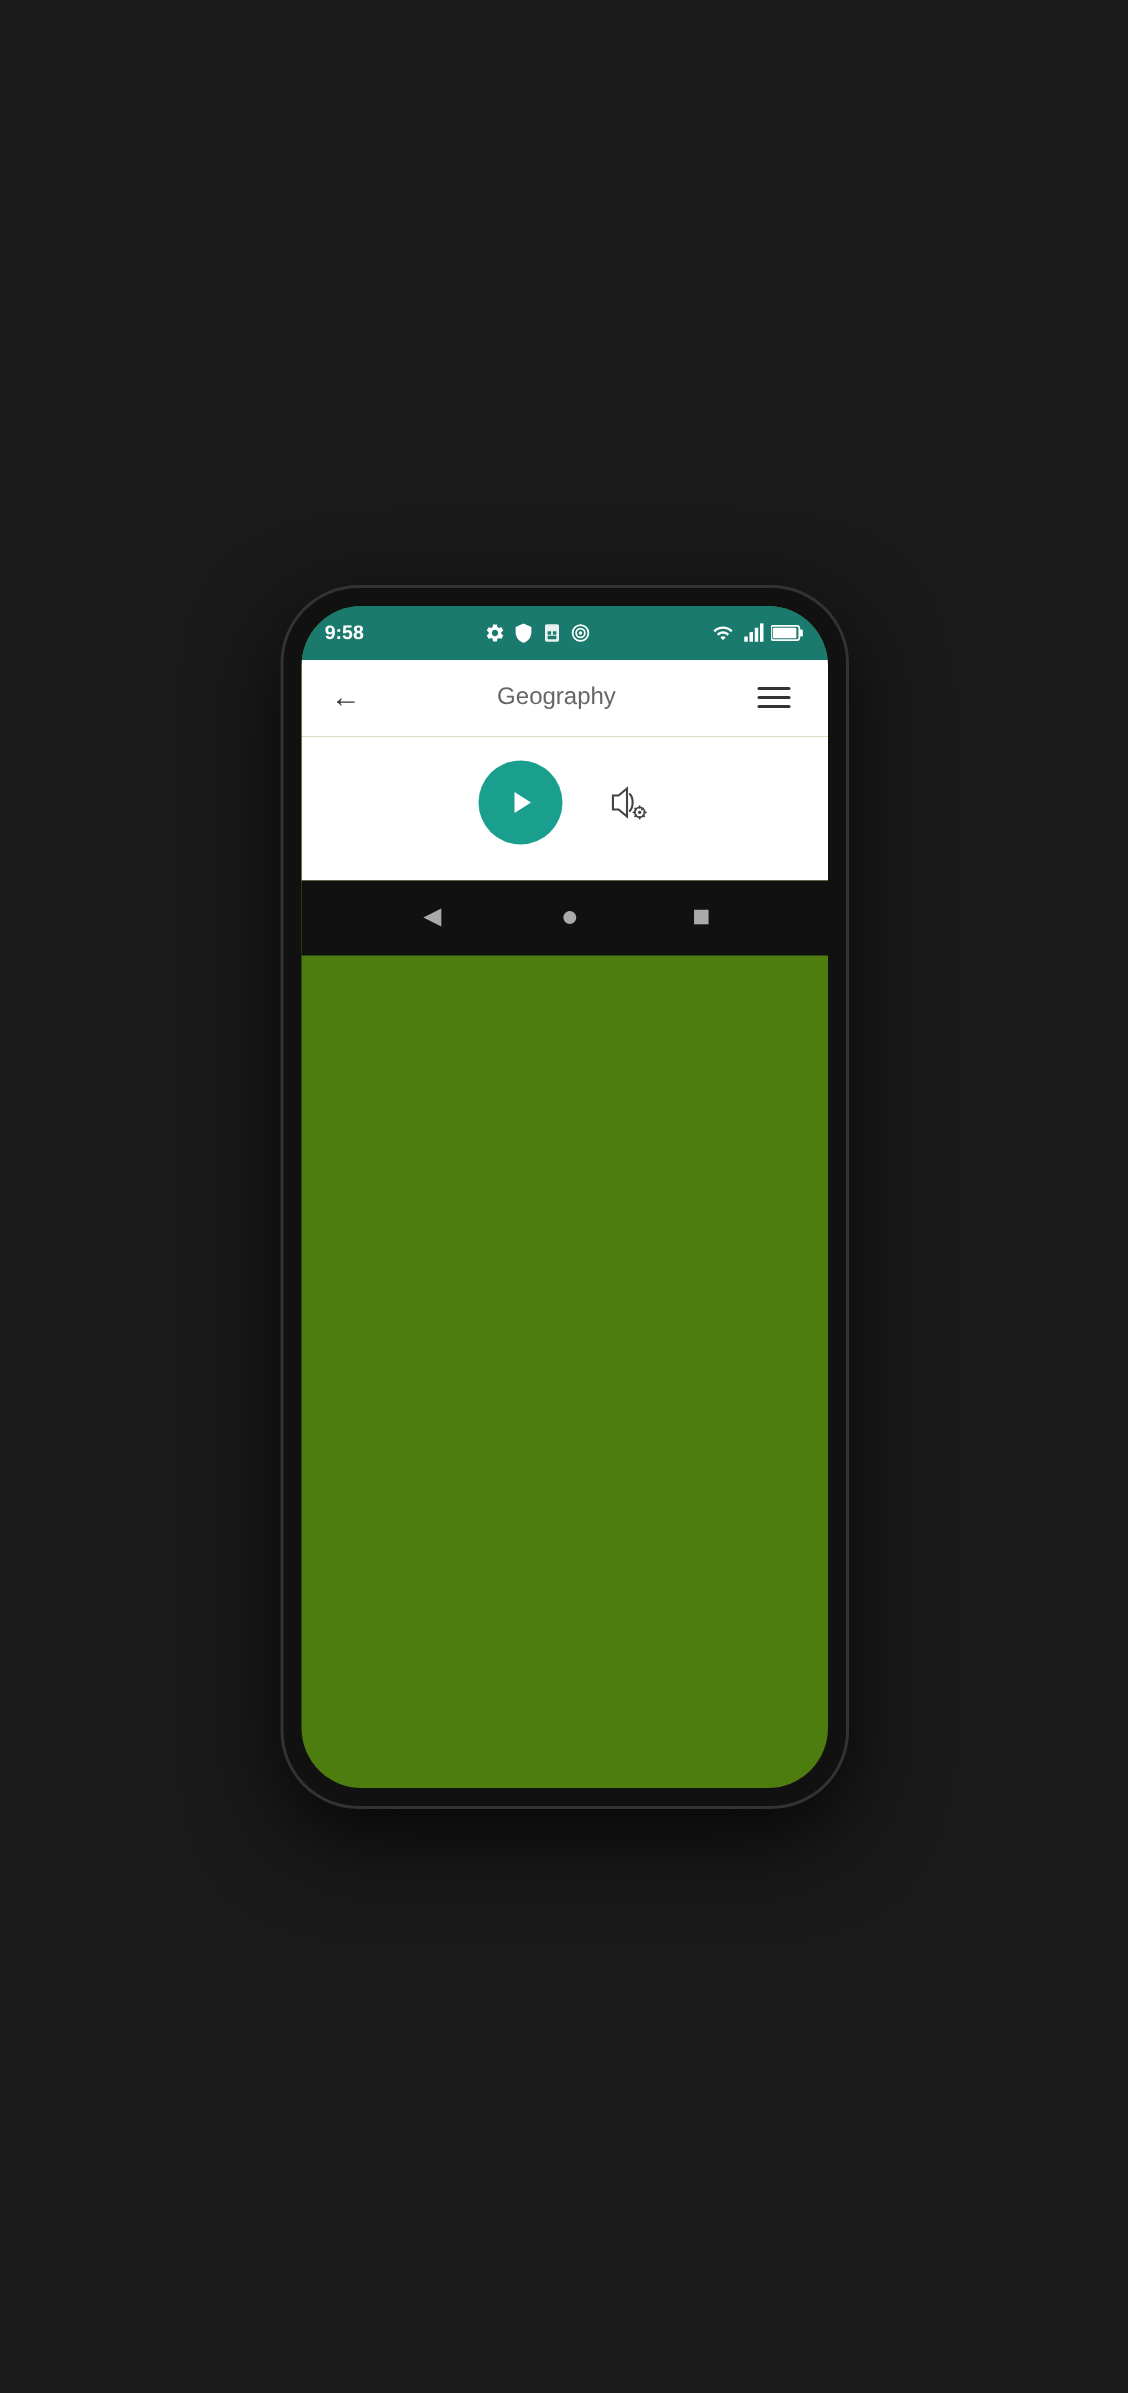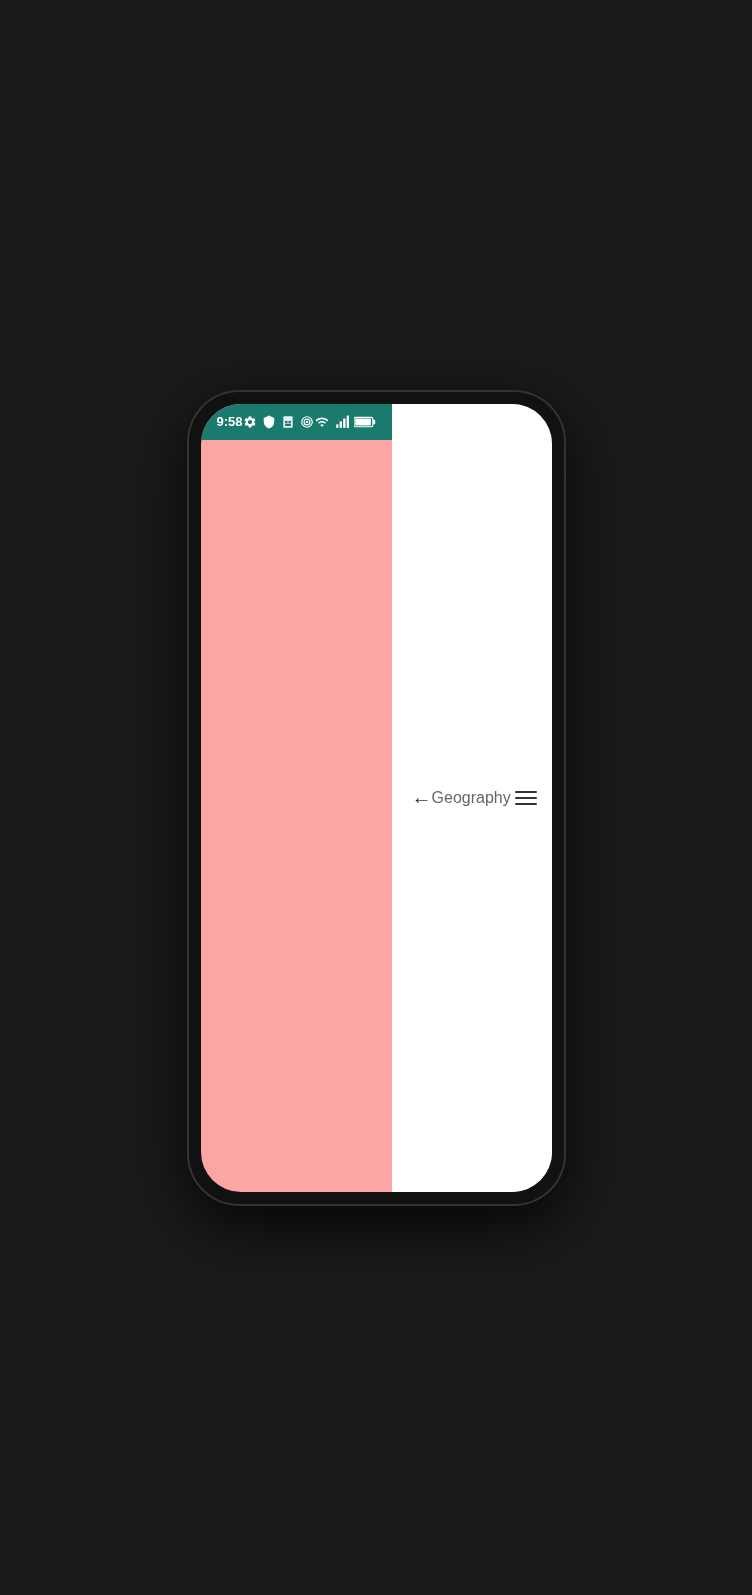--- a/index.html
+++ b/index.html
@@ -23,25 +23,25 @@
       background: #111;
       border-radius: 50px;
       padding: 12px;
       position: relative;
       box-shadow: 0 0 0 2px #333, 0 20px 60px rgba(0,0,0,0.8);
     }
 
     .phone-screen {
       width: 100%;
       height: 100%;
-      background: #fca5a5;
+      background: #4d7c0f;
       border-radius: 40px;
       overflow: hidden;
       display: flex;
-      flex-direction: row;
+      flex-direction: column;
     }
 
     
     .status-bar {
       background: #1a7a6e;
       height: 36px;
       display: flex;
       align-items: center;
       justify-content: space-between;
       padding: 0 16px;

